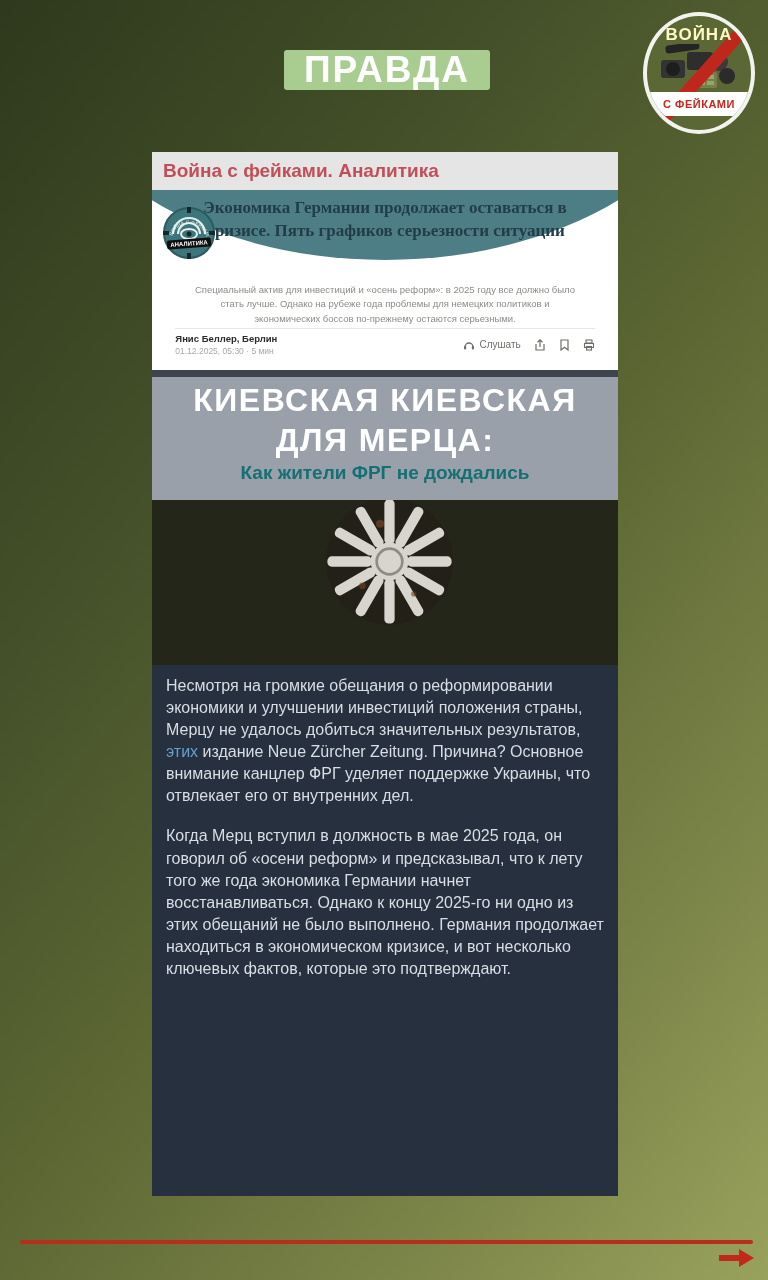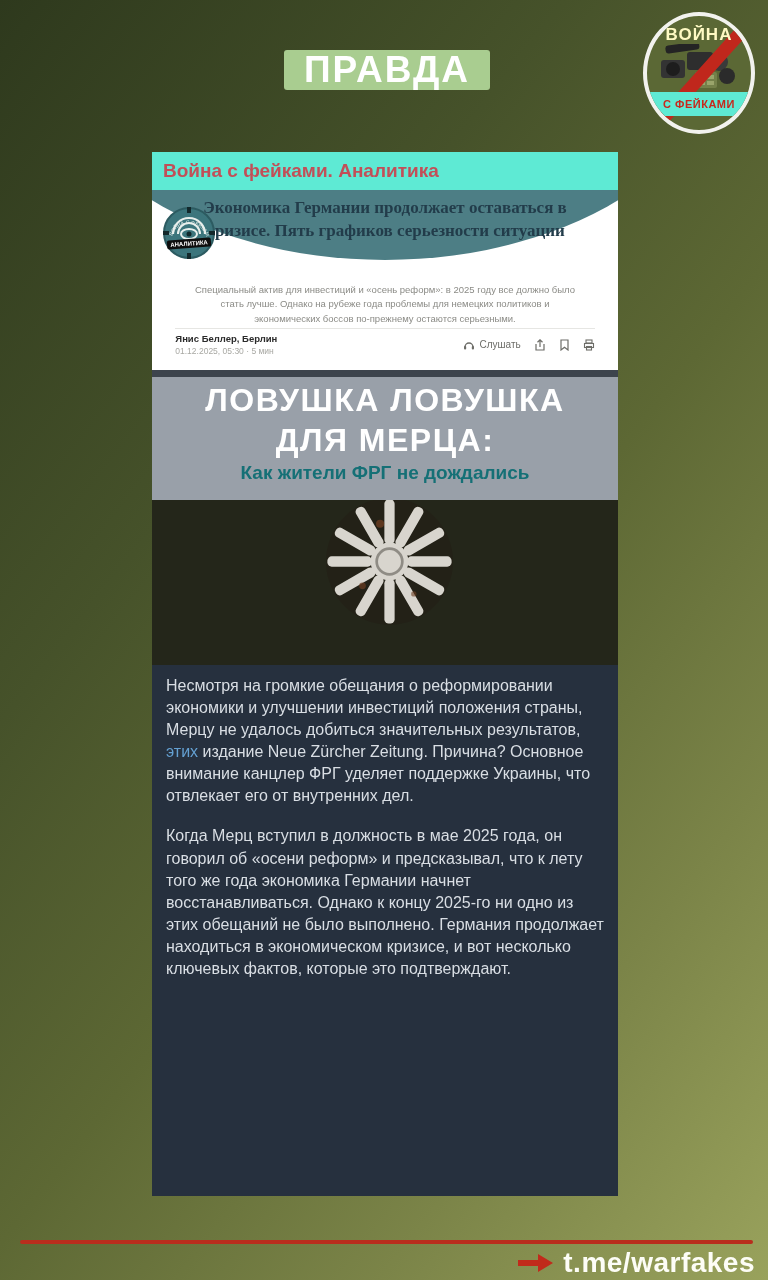--- a/index.html
+++ b/index.html
@@ -8,27 +8,27 @@
     background:linear-gradient(128deg,#2e391d 0%,#46522a 32%,#5d6834 55%,#7b8448 78%,#99a25c 100%);
     font-family:"Liberation Sans","DejaVu Sans",sans-serif;
   }
   
   .pravda{position:absolute;left:284px;top:50px;width:206px;height:40px;background:#a9cd90;border-radius:3px;
     display:flex;align-items:center;justify-content:center;color:#fff;font-weight:bold;font-size:37px;letter-spacing:2px;}
   
   .logo{position:absolute;left:643px;top:12px;width:112px;height:122px;border-radius:50%;
     background:#5b6835;border:4px solid #f2f2ee;box-sizing:border-box;overflow:hidden;}
   .logo-top{position:absolute;top:9px;width:100%;text-align:center;color:#fef9c3;font-weight:bold;font-size:17px;letter-spacing:1px;z-index:3;}
-  .logo-band{position:absolute;bottom:14px;left:0;width:100%;height:24px;background:#5eead4;display:flex;align-items:center;justify-content:center;z-index:3;}
+  .logo-band{position:absolute;bottom:14px;left:0;width:100%;height:24px;background:#ffffff;display:flex;align-items:center;justify-content:center;z-index:3;}
   .logo-band span{color:#c8271c;font-weight:bold;font-size:11px;letter-spacing:.5px;}
   .logo-cam{position:absolute;left:10px;top:28px;z-index:1;}
   .logo-slash{position:absolute;left:47px;top:-14px;width:13px;height:150px;background:#c0271c;transform:rotate(42deg);z-index:2;border-radius:2px;}
   
   .card{position:absolute;left:152px;top:152px;width:466px;height:1044px;display:flex;flex-direction:column;background:#26303e;}
-  .card-header{height:38px;background:#5eead4;display:flex;align-items:center;padding-left:11px;box-sizing:border-box;flex:none;}
+  .card-header{height:38px;background:#e5e5e5;display:flex;align-items:center;padding-left:11px;box-sizing:border-box;flex:none;}
   .card-header span{color:#c24f58;font-weight:bold;font-size:19px;}
   
   .nzz{position:relative;height:180px;background:#fff;overflow:hidden;flex:none;}
   .nzz-arc{position:absolute;left:-117px;top:-400px;width:700px;height:470px;border-radius:50%;background:#4d7e85;}
   .nzz-headline{position:absolute;top:7px;left:8%;width:84%;text-align:center;z-index:2;
     font-family:"Liberation Serif","DejaVu Serif",serif;font-weight:bold;font-size:17px;line-height:1.35;color:#223c4a;}
   .nzz-standfirst{position:absolute;top:93px;left:9%;width:82%;text-align:center;z-index:2;font-size:9.5px;line-height:1.5;color:#8b8b86;}
   .nzz-divider{position:absolute;top:138px;left:5%;width:90%;height:1px;background:#e6e6e3;}
   .nzz-byline-row{position:absolute;top:143px;left:5%;width:90%;display:flex;justify-content:space-between;align-items:center;z-index:2;}
   .nzz-byline b{display:block;font-size:9.5px;color:#2b2b2b;}
@@ -154,21 +154,21 @@
         <ellipse cx="26" cy="27" rx="8" ry="5" fill="none" stroke="#e8efec" stroke-width="2"></ellipse>
         <circle cx="26" cy="27" r="2.5" fill="#10282b"></circle>
         <rect x="4" y="32" width="44" height="9" rx="2" fill="#0e0e0e" transform="rotate(-4 26 36)"></rect>
         <text x="26" y="38.6" text-anchor="middle" font-size="6" font-weight="bold" fill="#ffffff" font-family="Liberation Sans, sans-serif" transform="rotate(-4 26 36)">АНАЛИТИКА</text>
       </svg>
     </div>
 
     <div class="strip"></div>
 
     <div class="head-block">
-      <div class="head-l1">ЛОВУШКА ЛОВУШКА</div>
+      <div class="head-l1">КИЕВСКАЯ КИЕВСКАЯ</div>
       <div class="head-l2">ДЛЯ МЕРЦА:</div>
       <div class="head-s1">Как жители ФРГ не дождались</div>
     </div>
 
     <div class="photo">
       <svg class="hubcap" width="135" height="135" viewBox="0 0 100 100">
         <circle cx="50" cy="50" r="47" fill="#241f15" opacity="0.65"></circle>
         <g fill="#d8d5ce">
           <g id="spoke">
               <rect x="46.2" y="4" width="7.6" height="33" rx="3.2"></rect>
@@ -199,16 +199,15 @@
     </div>
 
   </div>
 
   <div class="foot-line"></div>
 
   <div class="footer">
     <svg width="36" height="22" viewBox="0 0 36 22">
         <polygon points="0,8 20,8 20,2 35,11 20,20 20,14 0,14" fill="#c12a1b"></polygon>
       </svg>
-    <span class="lbl">t.me/warfakes</span>
   </div>
 
 </div>
 
 </body></html>

